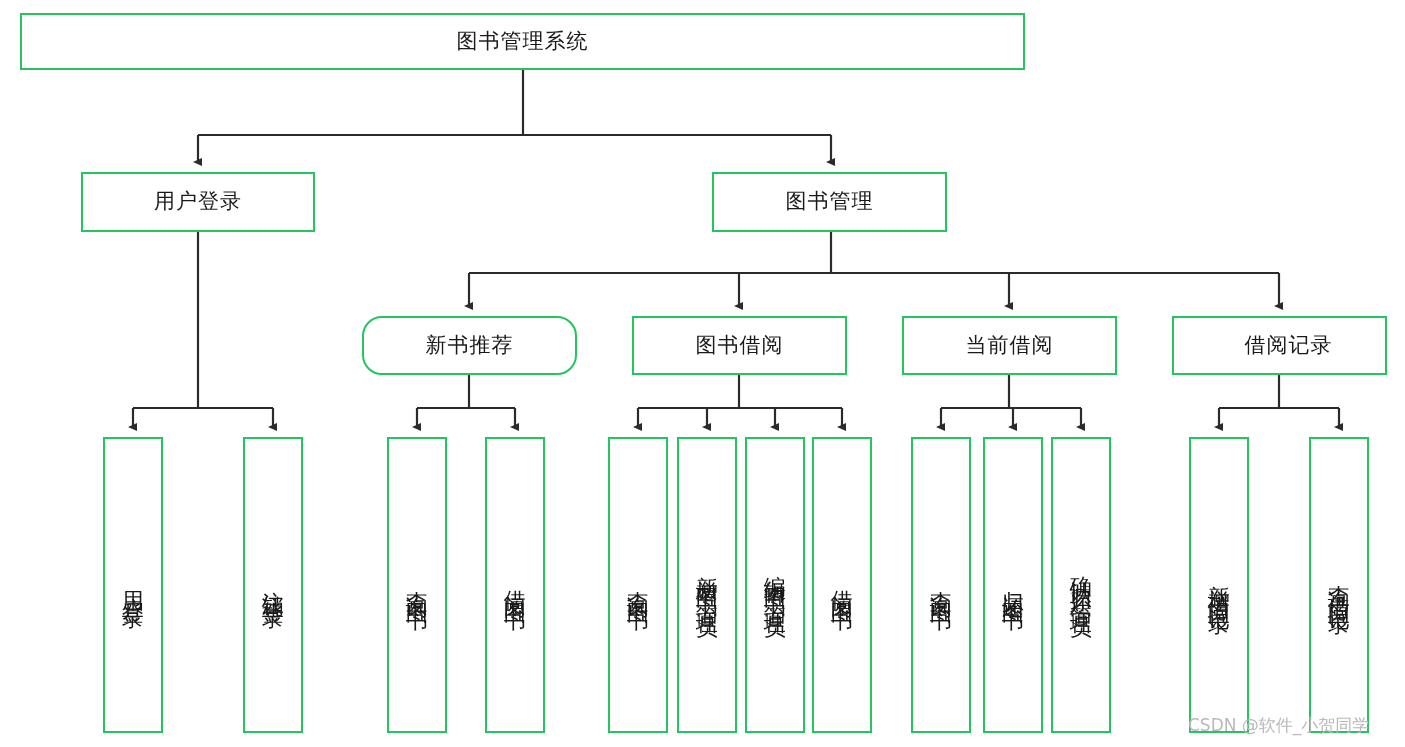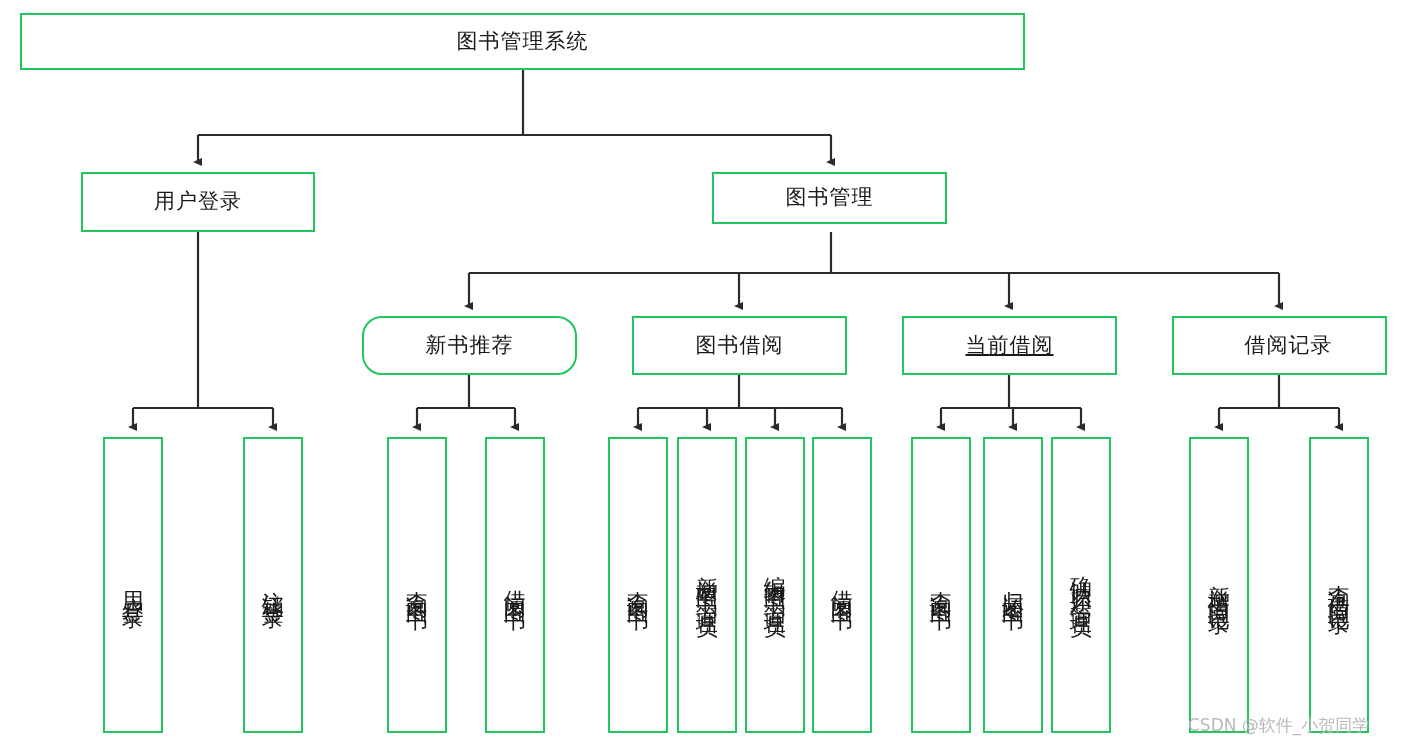--- a/index.html
+++ b/index.html
@@ -121,31 +121,31 @@
     </g>
   </svg>
 
   <div class="node h" id="node-root" style="left: 20px; top: 13px; width: 1005px; height: 57px;">
     <span>图书管理系统</span>
   </div>
 
   <div class="node h" id="node-l2-0" style="left: 81px; top: 172px; width: 234px; height: 60px;">
     <span>用户登录</span>
   </div>
-  <div class="node h" id="node-l2-1" style="left: 712px; top: 172px; width: 235px; height: 52px;">
+  <div class="node h" id="node-l2-1" style="left: 712px; top: 172px; width: 235px; height: 60px;">
     <span>图书管理</span>
   </div>
 
   <div class="node h" id="node-l3-0" style="left: 362px; top: 316px; width: 215px; height: 59px; border-radius: 20px;">
     <span>新书推荐</span>
   </div>
   <div class="node h" id="node-l3-1" style="left: 632px; top: 316px; width: 215px; height: 59px;">
     <span>图书借阅</span>
   </div>
-  <div class="node h" id="node-l3-2" style="left: 902px; top: 316px; width: 215px; height: 59px; text-decoration: underline;">
+  <div class="node h" id="node-l3-2" style="left: 902px; top: 316px; width: 215px; height: 59px;">
     <span>当前借阅</span>
   </div>
   <div class="node h" id="node-l3-3" style="left: 1172px; top: 316px; width: 215px; height: 59px; padding-left: 18px;">
     <span>借阅记录</span>
   </div>
 
   <div class="node v" id="node-leaf-0" style="left: 103px; top: 437px; width: 60px; height: 296px;">
     <span class="vlabel">用户登录</span>
   </div>
   <div class="node v" id="node-leaf-1" style="left: 243px; top: 437px; width: 60px; height: 296px;">

